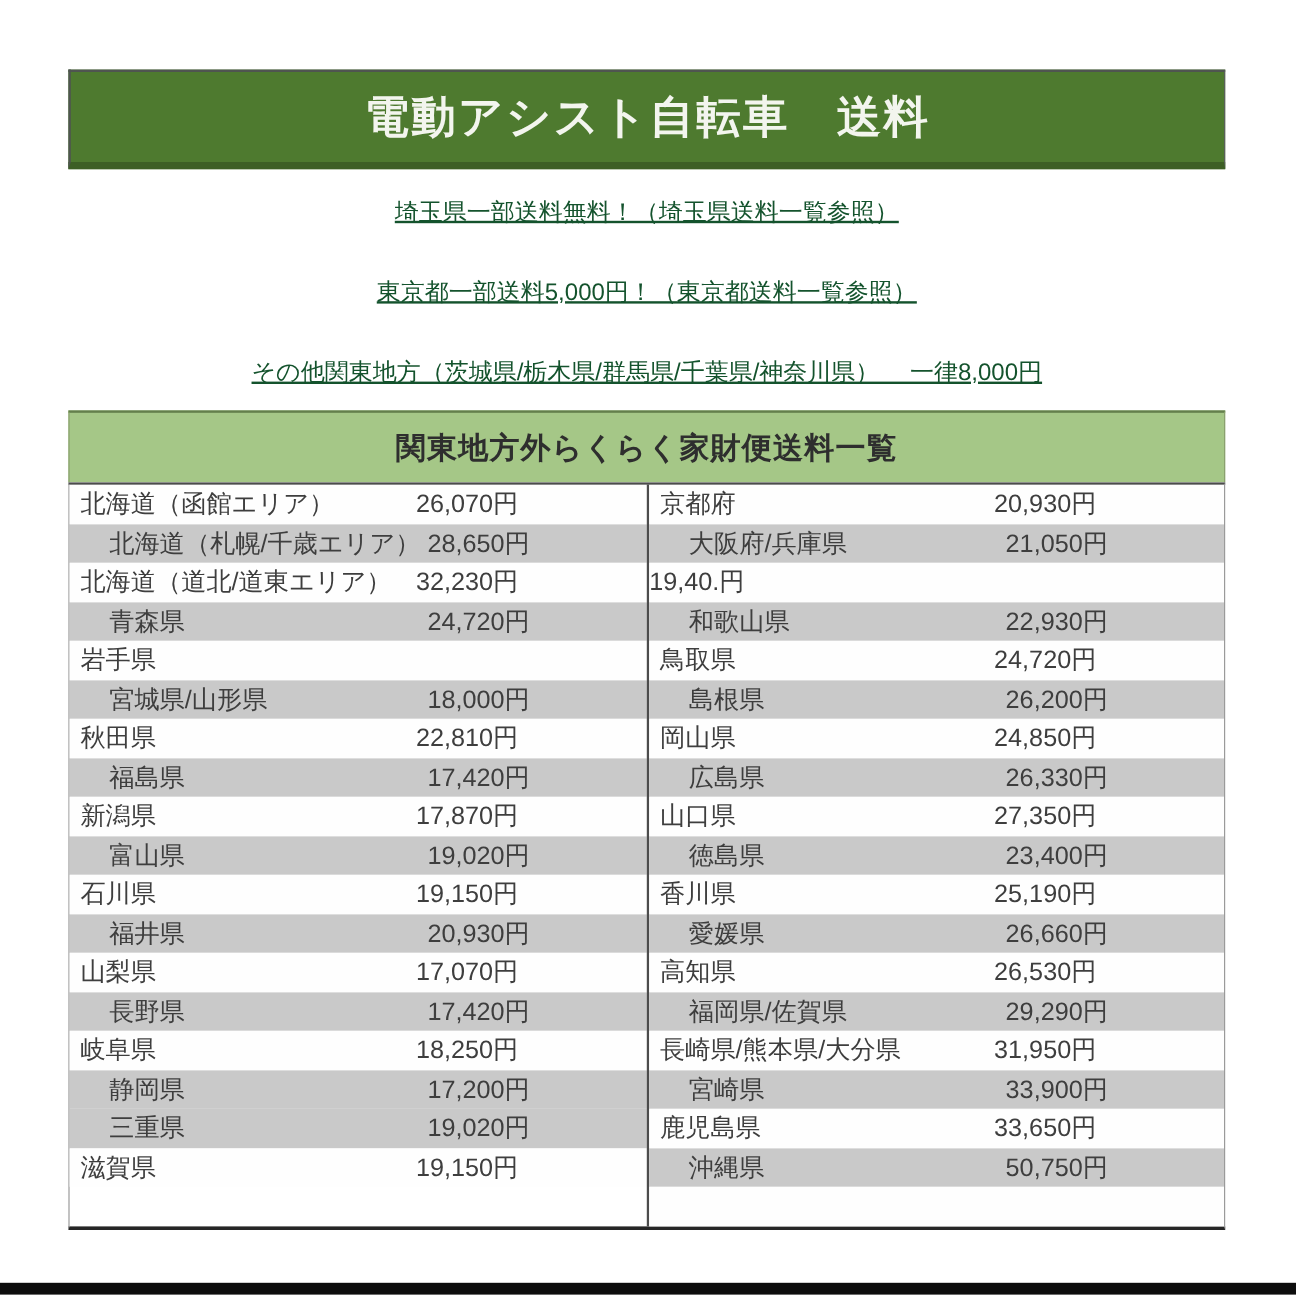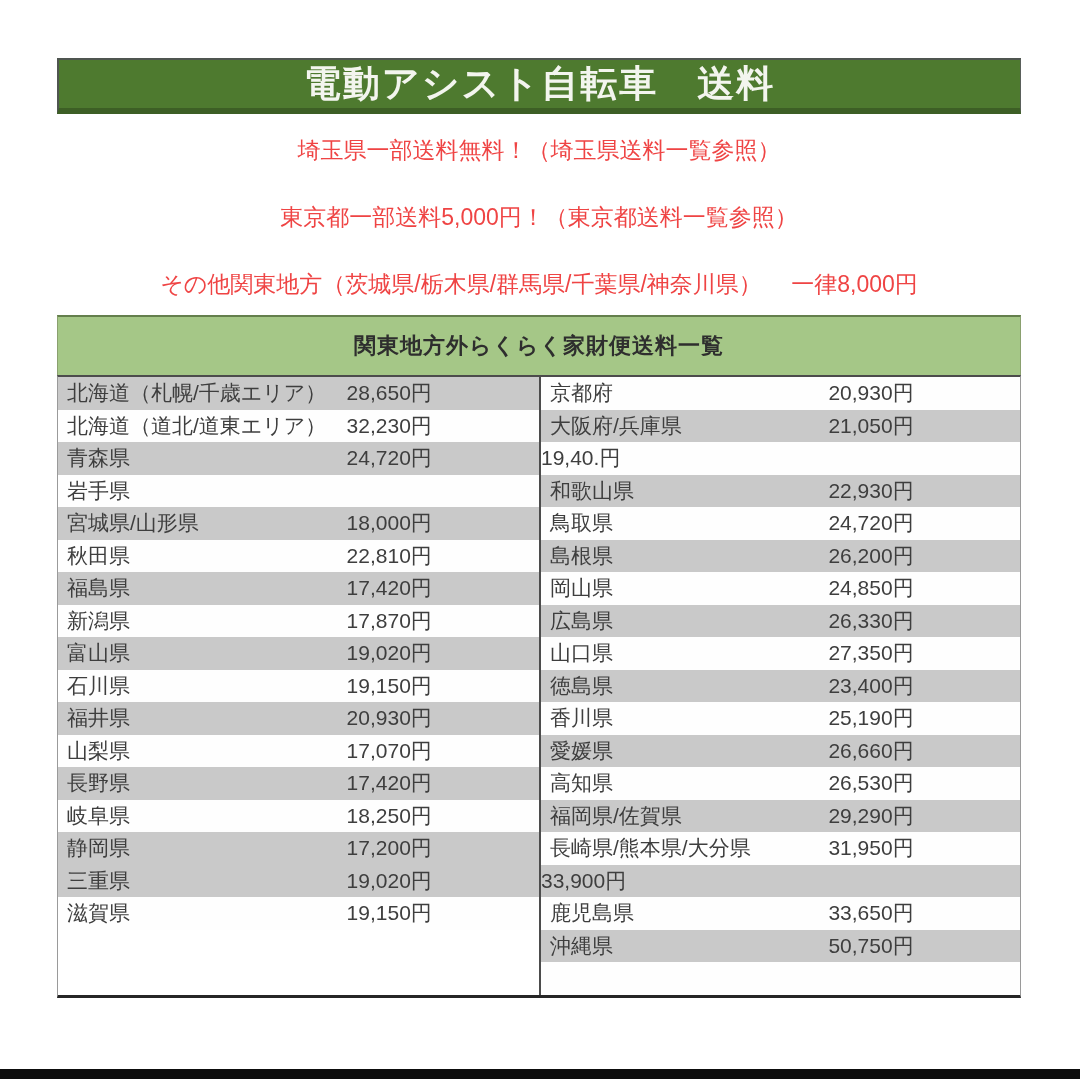--- a/index.html
+++ b/index.html
@@ -10,78 +10,79 @@
     overflow: hidden;
     position: relative;
   }
   .sheet {
     position: absolute;
     left: 57px; top: 58px;
     width: 964px;
   }
   
   .main-header {
-    height: 56px;
+    height: 83px;
     background: #4e7a2f;
     border-top: 2px solid #4f5550;
     border-left: 2px solid #4f5550;
     border-right: 1px solid #5a605b;
     border-bottom: 6px solid #3d5f25;
     display: flex; align-items: center; justify-content: center;
   }
   .main-header .title {
     color: #f3f5ee;
     font-size: 37px;
     font-weight: bold;
     letter-spacing: 2px;
   }
   
   .notes { padding-top: 21px; }
   .note {
     text-align: center;
-    font-size: 23px;
+    font-size: 20px;
     line-height: 30px;
-    color: #ef4444;
+    color: #14532d;
     margin-bottom: 37px;
+    text-decoration: underline;
   }
   .note:last-child { margin-bottom: 16px; }
   
   .sub-header {
     margin-top: 14px;
     height: 60px;
     background: #a5c787;
     border-top: 2px solid #647f4c;
     border-left: 1px solid #8aa06f;
     border-right: 1px solid #8aa06f;
     display: flex; align-items: center; justify-content: center;
   }
   .sub-header .subtitle {
     color: #2e2e2e;
-    font-size: 22px;
+    font-size: 25px;
     font-weight: bold;
     letter-spacing: 1px;
   }
   
   .fee-table {
     display: flex;
     border-top: 2px solid #4c4c4c;
     border-bottom: 3px solid #262626;
     border-left: 1px solid #9a9a9a;
     border-right: 1px solid #9a9a9a;
     background: #ffffff;
   }
   .fee-col { width: 50%; }
   .fee-col.right { border-left: 2px solid #4c4c4c; }
   .row {
     display: flex;
     height: 32.5px;
     align-items: center;
     background: #fefefe;
   }
-  .row.alt { background: #c9c9c9; }
+  .row.alt { background: #c9c9c9; padding-left: 24px; }
   .cell {
     font-size: 21px;
     color: #3e3e3e;
     white-space: nowrap;
     overflow: hidden;
   }
   .cell.name { flex: 1; padding-left: 9px; }
   .cell.price { width: 40%; text-align: left; }
   
   .bottom-bar {
@@ -105,20 +106,24 @@
     <p class="note">東京都一部送料5,000円！（東京都送料一覧参照）</p>
     <p class="note">その他関東地方（茨城県/栃木県/群馬県/千葉県/神奈川県）　 一律8,000円</p>
   </div>
 
   <div class="sub-header">
     <span class="subtitle">関東地方外らくらく家財便送料一覧</span>
   </div>
 
   <div class="fee-table">
     <div class="fee-col left" id="col-left">
+        <div class="row">
+          <div class="cell name">北海道（函館エリア）</div>
+          <div class="cell price">26,070円</div>
+        </div>
         <div class="row alt">
           <div class="cell name">北海道（札幌/千歳エリア）</div>
           <div class="cell price">28,650円</div>
         </div>
         <div class="row">
           <div class="cell name">北海道（道北/道東エリア）</div>
           <div class="cell price">32,230円</div>
         </div>
         <div class="row alt">
           <div class="cell name">青森県</div>
@@ -234,20 +239,21 @@
         </div>
         <div class="row alt">
           <div class="cell name">福岡県/佐賀県</div>
           <div class="cell price">29,290円</div>
         </div>
         <div class="row">
           <div class="cell name">長崎県/熊本県/大分県</div>
           <div class="cell price">31,950円</div>
         </div>
         <div class="row alt">
+          <div class="cell name">宮崎県</div>
           <div class="cell price">33,900円</div>
         </div>
         <div class="row">
           <div class="cell name">鹿児島県</div>
           <div class="cell price">33,650円</div>
         </div>
         <div class="row alt">
           <div class="cell name">沖縄県</div>
           <div class="cell price">50,750円</div>
         </div>

